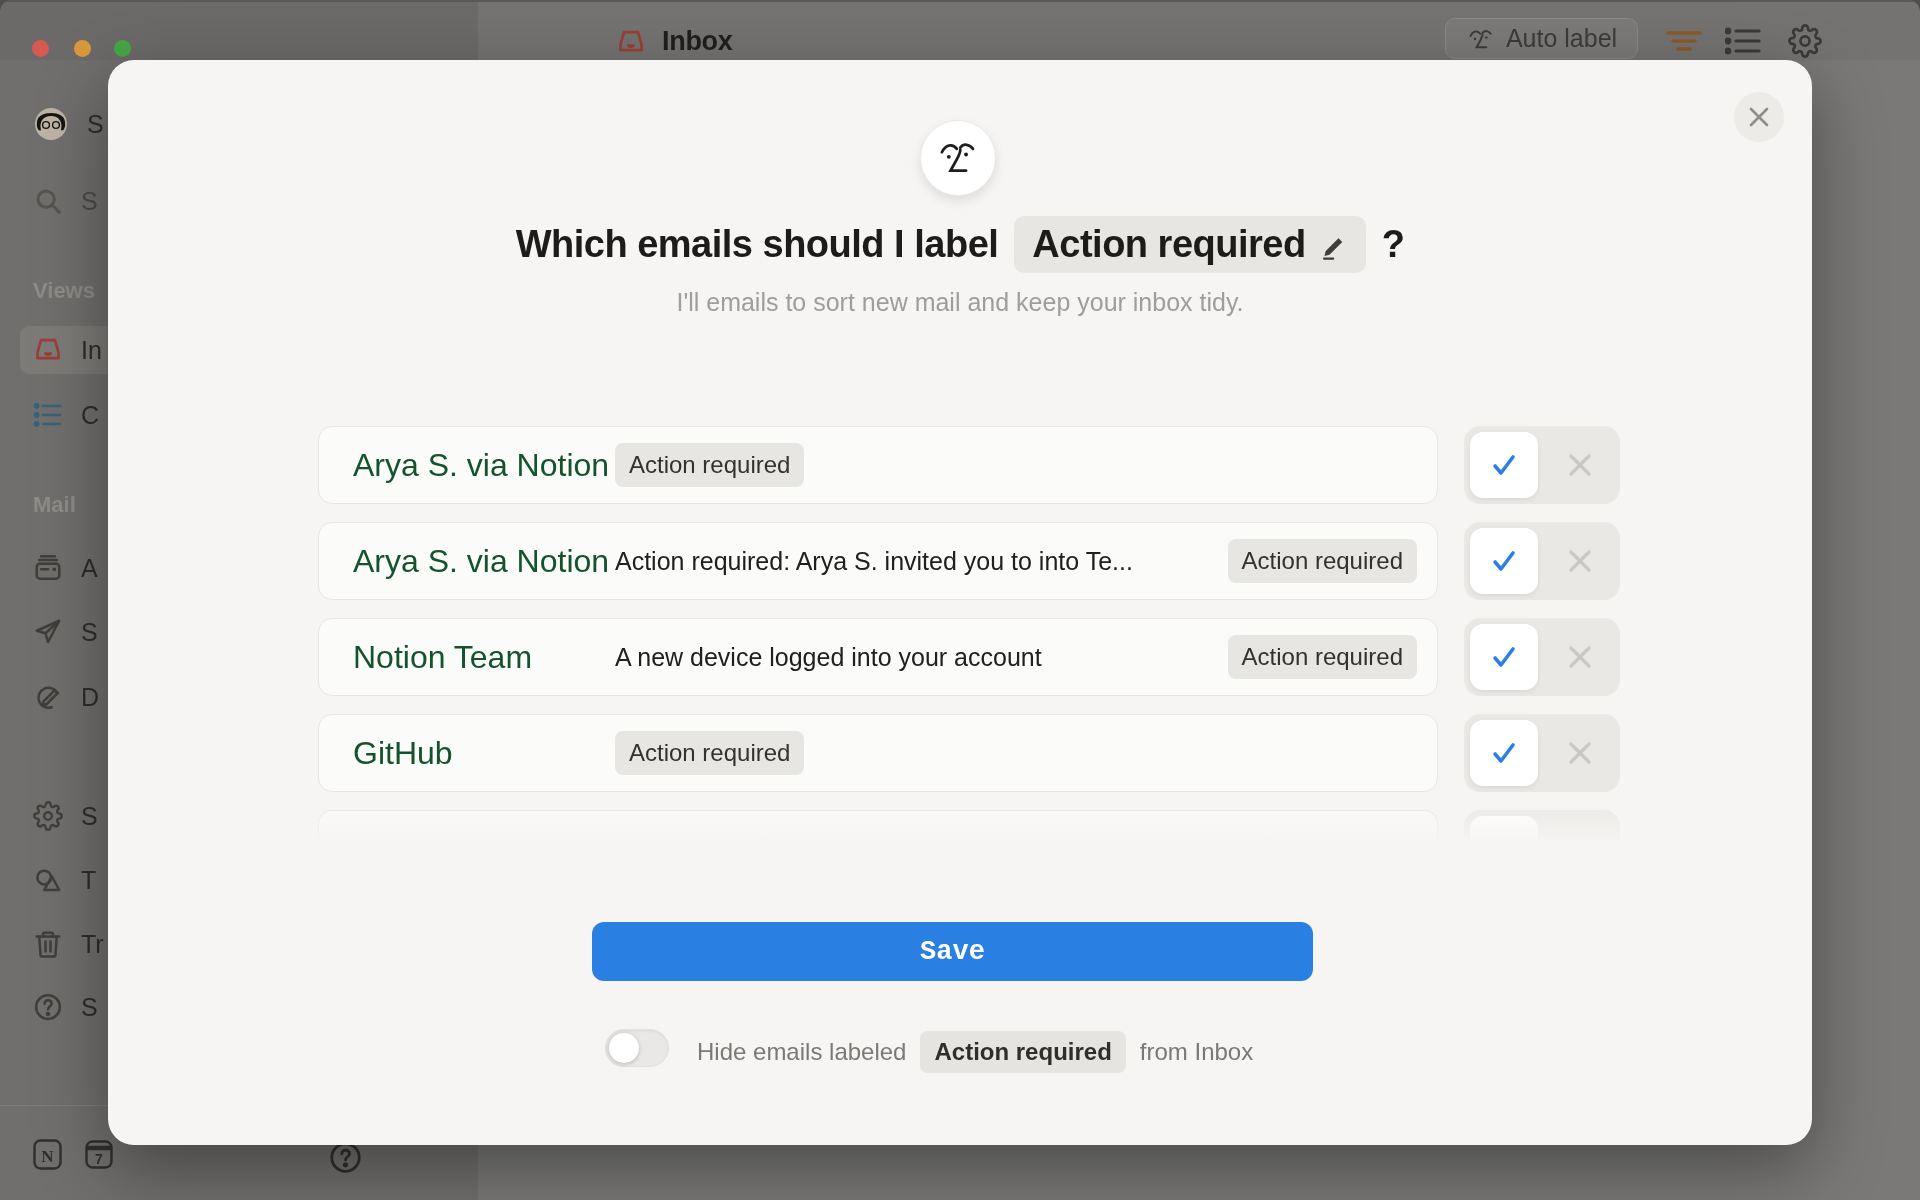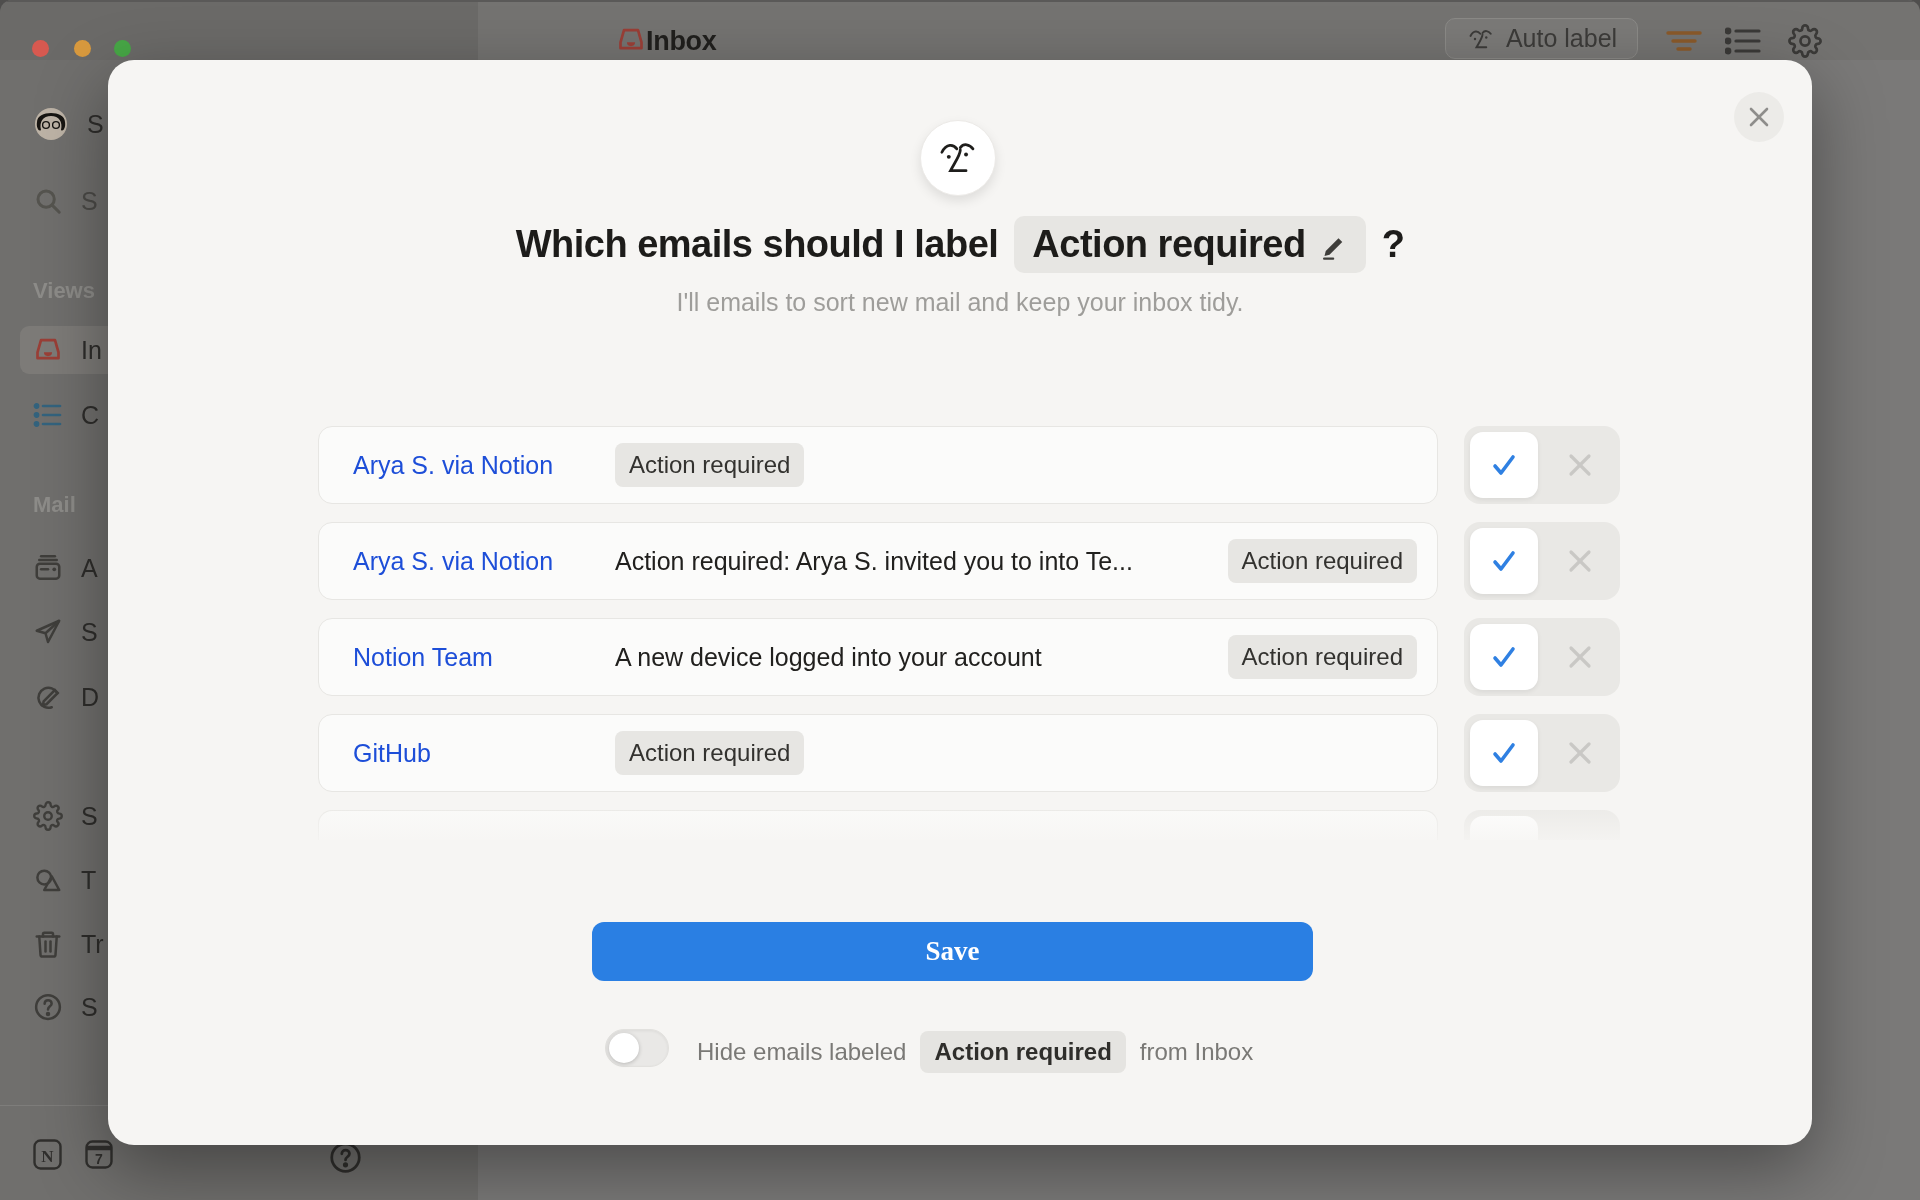--- a/index.html
+++ b/index.html
@@ -13,21 +13,21 @@
   .titlebar-main { position:absolute; left:478px; top:0; right:0; height:60px; background:#747371; }
   .topline { position:absolute; left:0; top:0; right:0; height:2px; background:#5a5958; }
   .sidebar { position:absolute; left:0; top:60px; width:478px; bottom:0; background:#706f6d; }
   .mainarea { position:absolute; left:478px; top:60px; right:0; bottom:0; background:#7a7978; }
 
   .traffic { position:absolute; top:40px; width:17px; height:17px; border-radius:50%; }
   .t-red { left:32px; background:#d75950; }
   .t-yellow { left:74px; background:#d99a3e; }
   .t-green { left:114px; background:#47a746; }
 
-  .list-header { position:absolute; left:616px; top:26px; display:flex; }
+  .list-header { position:absolute; left:616px; top:26px; display:flex; align-items:center; gap:16px; }
   .list-header .title { font-size:27px; font-weight:700; color:#201f1d; letter-spacing:-0.3px; }
 
   .autolabel-btn { position:absolute; left:1445px; top:18px; width:193px; height:41px; border:1.5px solid #8b8a87; border-radius:10px; background:rgba(255,255,255,0.05); display:flex; align-items:center; justify-content:center; gap:10px; color:#3c3b39; font-size:25px; }
   .tool-ic { position:absolute; top:24px; width:36px; height:34px; display:flex; align-items:center; justify-content:center; }
   .ic-filter { left:1666px; } .ic-listview { left:1725px; } .ic-gear { left:1787px; }
 
   
   .sb-row { position:absolute; left:20px; display:flex; align-items:center; gap:18px; height:48px; padding-left:13px; width:430px; }
   .sb-row .lbl { font-size:25px; color:#2e2d2b; }
   .sb-sec { position:absolute; left:33px; font-size:22px; font-weight:600; color:#8d8c89; }
@@ -39,33 +39,33 @@
   .modal { position:absolute; left:108px; top:60px; width:1704px; height:1085px; background:#f6f5f3; border-radius:26px; box-shadow:0 24px 70px rgba(0,0,0,0.38); }
   .close-btn { position:absolute; left:1626px; top:32px; width:50px; height:50px; border-radius:50%; background:#ecebe8; display:flex; align-items:center; justify-content:center; }
   .mascot { position:absolute; left:812px; top:60px; width:76px; height:76px; border-radius:50%; background:#ffffff; border:1px solid #eceae7; box-shadow:0 5px 12px rgba(0,0,0,0.10); display:flex; align-items:center; justify-content:center; }
   .headline { position:absolute; left:0; top:156px; width:100%; display:flex; align-items:center; justify-content:center; gap:16px; font-size:38px; font-weight:700; color:#1d1c1a; letter-spacing:-0.5px; }
   .headline .pill { background:#e7e6e3; border-radius:10px; padding:7px 18px; display:flex; align-items:center; gap:12px; }
   .subtitle { position:absolute; left:0; top:228px; width:100%; text-align:center; font-size:25px; color:#9e9d9a; }
 
   
   .rows { position:absolute; left:0; top:0; width:100%; height:100%; }
   .mail-card { position:absolute; left:210px; width:1120px; height:78px; background:#fbfbfa; border:1.5px solid #e7e6e3; border-radius:14px; display:flex; align-items:center; }
-  .mail-card .sender { width:296px; padding-left:34px; font-size:25px; color:#1d4ed8; white-space:nowrap; overflow:hidden; }
+  .mail-card .sender { width:296px; padding-left:34px; font-size:32px; color:#14532d; white-space:nowrap; overflow:hidden; }
   .mail-card .subject { flex:1; font-size:25px; color:#21201e; white-space:nowrap; overflow:hidden; }
   .mail-card .badge { margin-right:20px; background:#e7e6e3; border-radius:8px; padding:8px 14px; font-size:24px; font-weight:500; color:#33322f; white-space:nowrap; }
   .vote { position:absolute; left:1356px; width:156px; height:78px; background:#e9e8e5; border-radius:16px; }
   .vote .yes { position:absolute; left:6px; top:6px; width:68px; height:66px; background:#ffffff; border-radius:13px; box-shadow:0 2px 5px rgba(0,0,0,0.07); display:flex; align-items:center; justify-content:center; }
   .vote .no { position:absolute; right:0; top:0; width:80px; height:78px; display:flex; align-items:center; justify-content:center; }
 
   .partial-card { position:absolute; left:210px; top:750px; width:1120px; height:30px; background:#fbfbfa; border:1.5px solid #e7e6e3; border-bottom:none; border-radius:14px 14px 0 0; overflow:hidden; }
   .partial-vote { position:absolute; left:1356px; top:750px; width:156px; height:30px; background:#e9e8e5; border-radius:16px 16px 0 0; overflow:hidden; }
   .partial-vote .yes { position:absolute; left:6px; top:6px; width:68px; height:24px; background:#fff; border-radius:13px 13px 0 0; }
   .list-fade { position:absolute; left:190px; top:736px; width:1350px; height:66px; background:linear-gradient(to bottom, rgba(246,245,243,0) 0%, #f6f5f3 80%); }
 
-  .save-btn { position:absolute; left:484px; top:862px; width:721px; height:59px; background:#2a7fe3; border-radius:12px; border:none; color:#ffffff; font-size:27px; font-weight:600; font-family:Liberation Serif, serif; display:flex; align-items:center; justify-content:center; }
+  .save-btn { position:absolute; left:484px; top:862px; width:721px; height:59px; background:#2a7fe3; border-radius:12px; border:none; color:#ffffff; font-size:27px; font-weight:600; font-family:Liberation Mono, monospace; display:flex; align-items:center; justify-content:center; }
 
   .hide-row { position:absolute; left:497px; top:969px; height:46px; display:flex; gap:28px; }
   .switch { width:64px; height:38px; border-radius:19px; background:#e9e8e6; border:1px solid #e2e1de; box-shadow:inset 0 1px 3px rgba(0,0,0,0.06); position:relative; }
   .switch .knob { position:absolute; left:3px; top:3px; width:30px; height:30px; border-radius:50%; background:#ffffff; box-shadow:0 1px 4px rgba(0,0,0,0.22); }
   .hide-text { display:flex; align-items:center; gap:14px; font-size:24px; color:#7a7976; }
   .hide-text .pill { background:#e5e4e1; border-radius:8px; padding:7px 14px; font-weight:600; color:#2f2e2b; }
 
   svg { display:block; }
 </style>
 </head>

